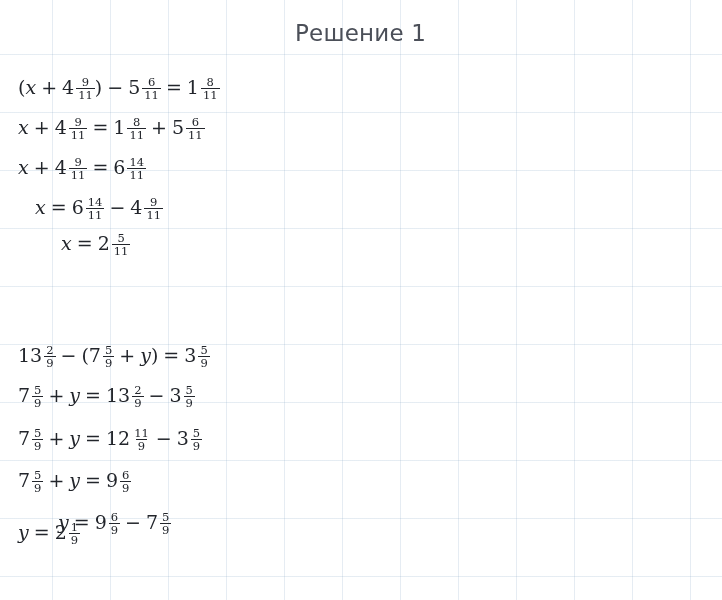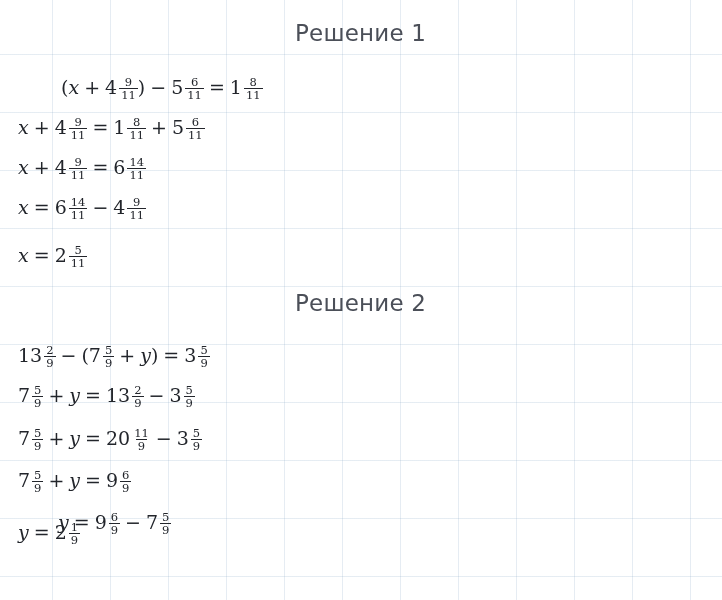--- a/index.html
+++ b/index.html
@@ -80,23 +80,22 @@
     border-top: 1px solid #22252b;
   }
 </style>
 </head>
 <body>
 
 <div id="grid-background"></div>
 
 <div id="content">
   <div class="section-title" id="title-1" style="top: 20px; left: 295px;">Решение 1</div>
-  <div class="section-title" id="title-2" style="top: 290px; left: 295px;">Решение 2</div>
   <div id="equations">
-      <div class="eq-line" style="top: 76px; margin-left: 43px;"><span>(</span><span class="it">x</span><span class="op">+</span><span class="mixed"><span>4</span><span class="frac">
+      <div class="eq-line" style="top: 76px;"><span>(</span><span class="it">x</span><span class="op">+</span><span class="mixed"><span>4</span><span class="frac">
             <span class="num">9</span>
             <span class="den">11</span>
           </span></span><span>)</span><span class="op">−</span><span class="mixed"><span>5</span><span class="frac">
             <span class="num">6</span>
             <span class="den">11</span>
           </span></span><span class="op">=</span><span class="mixed"><span>1</span><span class="frac">
             <span class="num">8</span>
             <span class="den">11</span>
           </span></span></div>
       <div class="eq-line" style="top: 116px;"><span class="it">x</span><span class="op">+</span><span class="mixed"><span>4</span><span class="frac">
@@ -109,28 +108,28 @@
             <span class="num">6</span>
             <span class="den">11</span>
           </span></span></div>
       <div class="eq-line" style="top: 156px;"><span class="it">x</span><span class="op">+</span><span class="mixed"><span>4</span><span class="frac">
             <span class="num">9</span>
             <span class="den">11</span>
           </span></span><span class="op">=</span><span class="mixed"><span>6</span><span class="frac">
             <span class="num">14</span>
             <span class="den">11</span>
           </span></span></div>
-      <div class="eq-line" style="top: 196px;"><span class="it">x</span><span class="op">=</span><span class="mixed"><span>6</span><span class="frac">
+      <div class="eq-line" style="top: 196px; margin-left: 17px;"><span class="it">x</span><span class="op">=</span><span class="mixed"><span>6</span><span class="frac">
             <span class="num">14</span>
             <span class="den">11</span>
           </span></span><span class="op">−</span><span class="mixed"><span>4</span><span class="frac">
             <span class="num">9</span>
             <span class="den">11</span>
           </span></span></div>
-      <div class="eq-line" style="top: 244px;"><span class="it">x</span><span class="op">=</span><span class="mixed"><span>2</span><span class="frac">
+      <div class="eq-line" style="top: 232px; margin-left: 43px;"><span class="it">x</span><span class="op">=</span><span class="mixed"><span>2</span><span class="frac">
             <span class="num">5</span>
             <span class="den">11</span>
           </span></span></div>
       <div class="eq-line" style="top: 344px;"><span class="mixed"><span>13</span><span class="frac">
             <span class="num">2</span>
             <span class="den">9</span>
           </span></span><span class="op">−</span><span>(</span><span class="mixed"><span>7</span><span class="frac">
             <span class="num">5</span>
             <span class="den">9</span>
           </span></span><span class="op">+</span><span class="it">y</span><span>)</span><span class="op">=</span><span class="mixed"><span>3</span><span class="frac">
@@ -143,21 +142,21 @@
           </span></span><span class="op">+</span><span class="it">y</span><span class="op">=</span><span class="mixed"><span>13</span><span class="frac">
             <span class="num">2</span>
             <span class="den">9</span>
           </span></span><span class="op">−</span><span class="mixed"><span>3</span><span class="frac">
             <span class="num">5</span>
             <span class="den">9</span>
           </span></span></div>
       <div class="eq-line" style="top: 427px;"><span class="mixed"><span>7</span><span class="frac">
             <span class="num">5</span>
             <span class="den">9</span>
-          </span></span><span class="op">+</span><span class="it">y</span><span class="op">=</span><span class="mixed"><span>20</span><span class="frac">
+          </span></span><span class="op">+</span><span class="it">y</span><span class="op">=</span><span class="mixed"><span>12</span><span class="frac">
             <span class="num">11</span>
             <span class="den">9</span>
           </span></span><span class="op">−</span><span class="mixed"><span>3</span><span class="frac">
             <span class="num">5</span>
             <span class="den">9</span>
           </span></span></div>
       <div class="eq-line" style="top: 469px;"><span class="mixed"><span>7</span><span class="frac">
             <span class="num">5</span>
             <span class="den">9</span>
           </span></span><span class="op">+</span><span class="it">y</span><span class="op">=</span><span class="mixed"><span>9</span><span class="frac">

